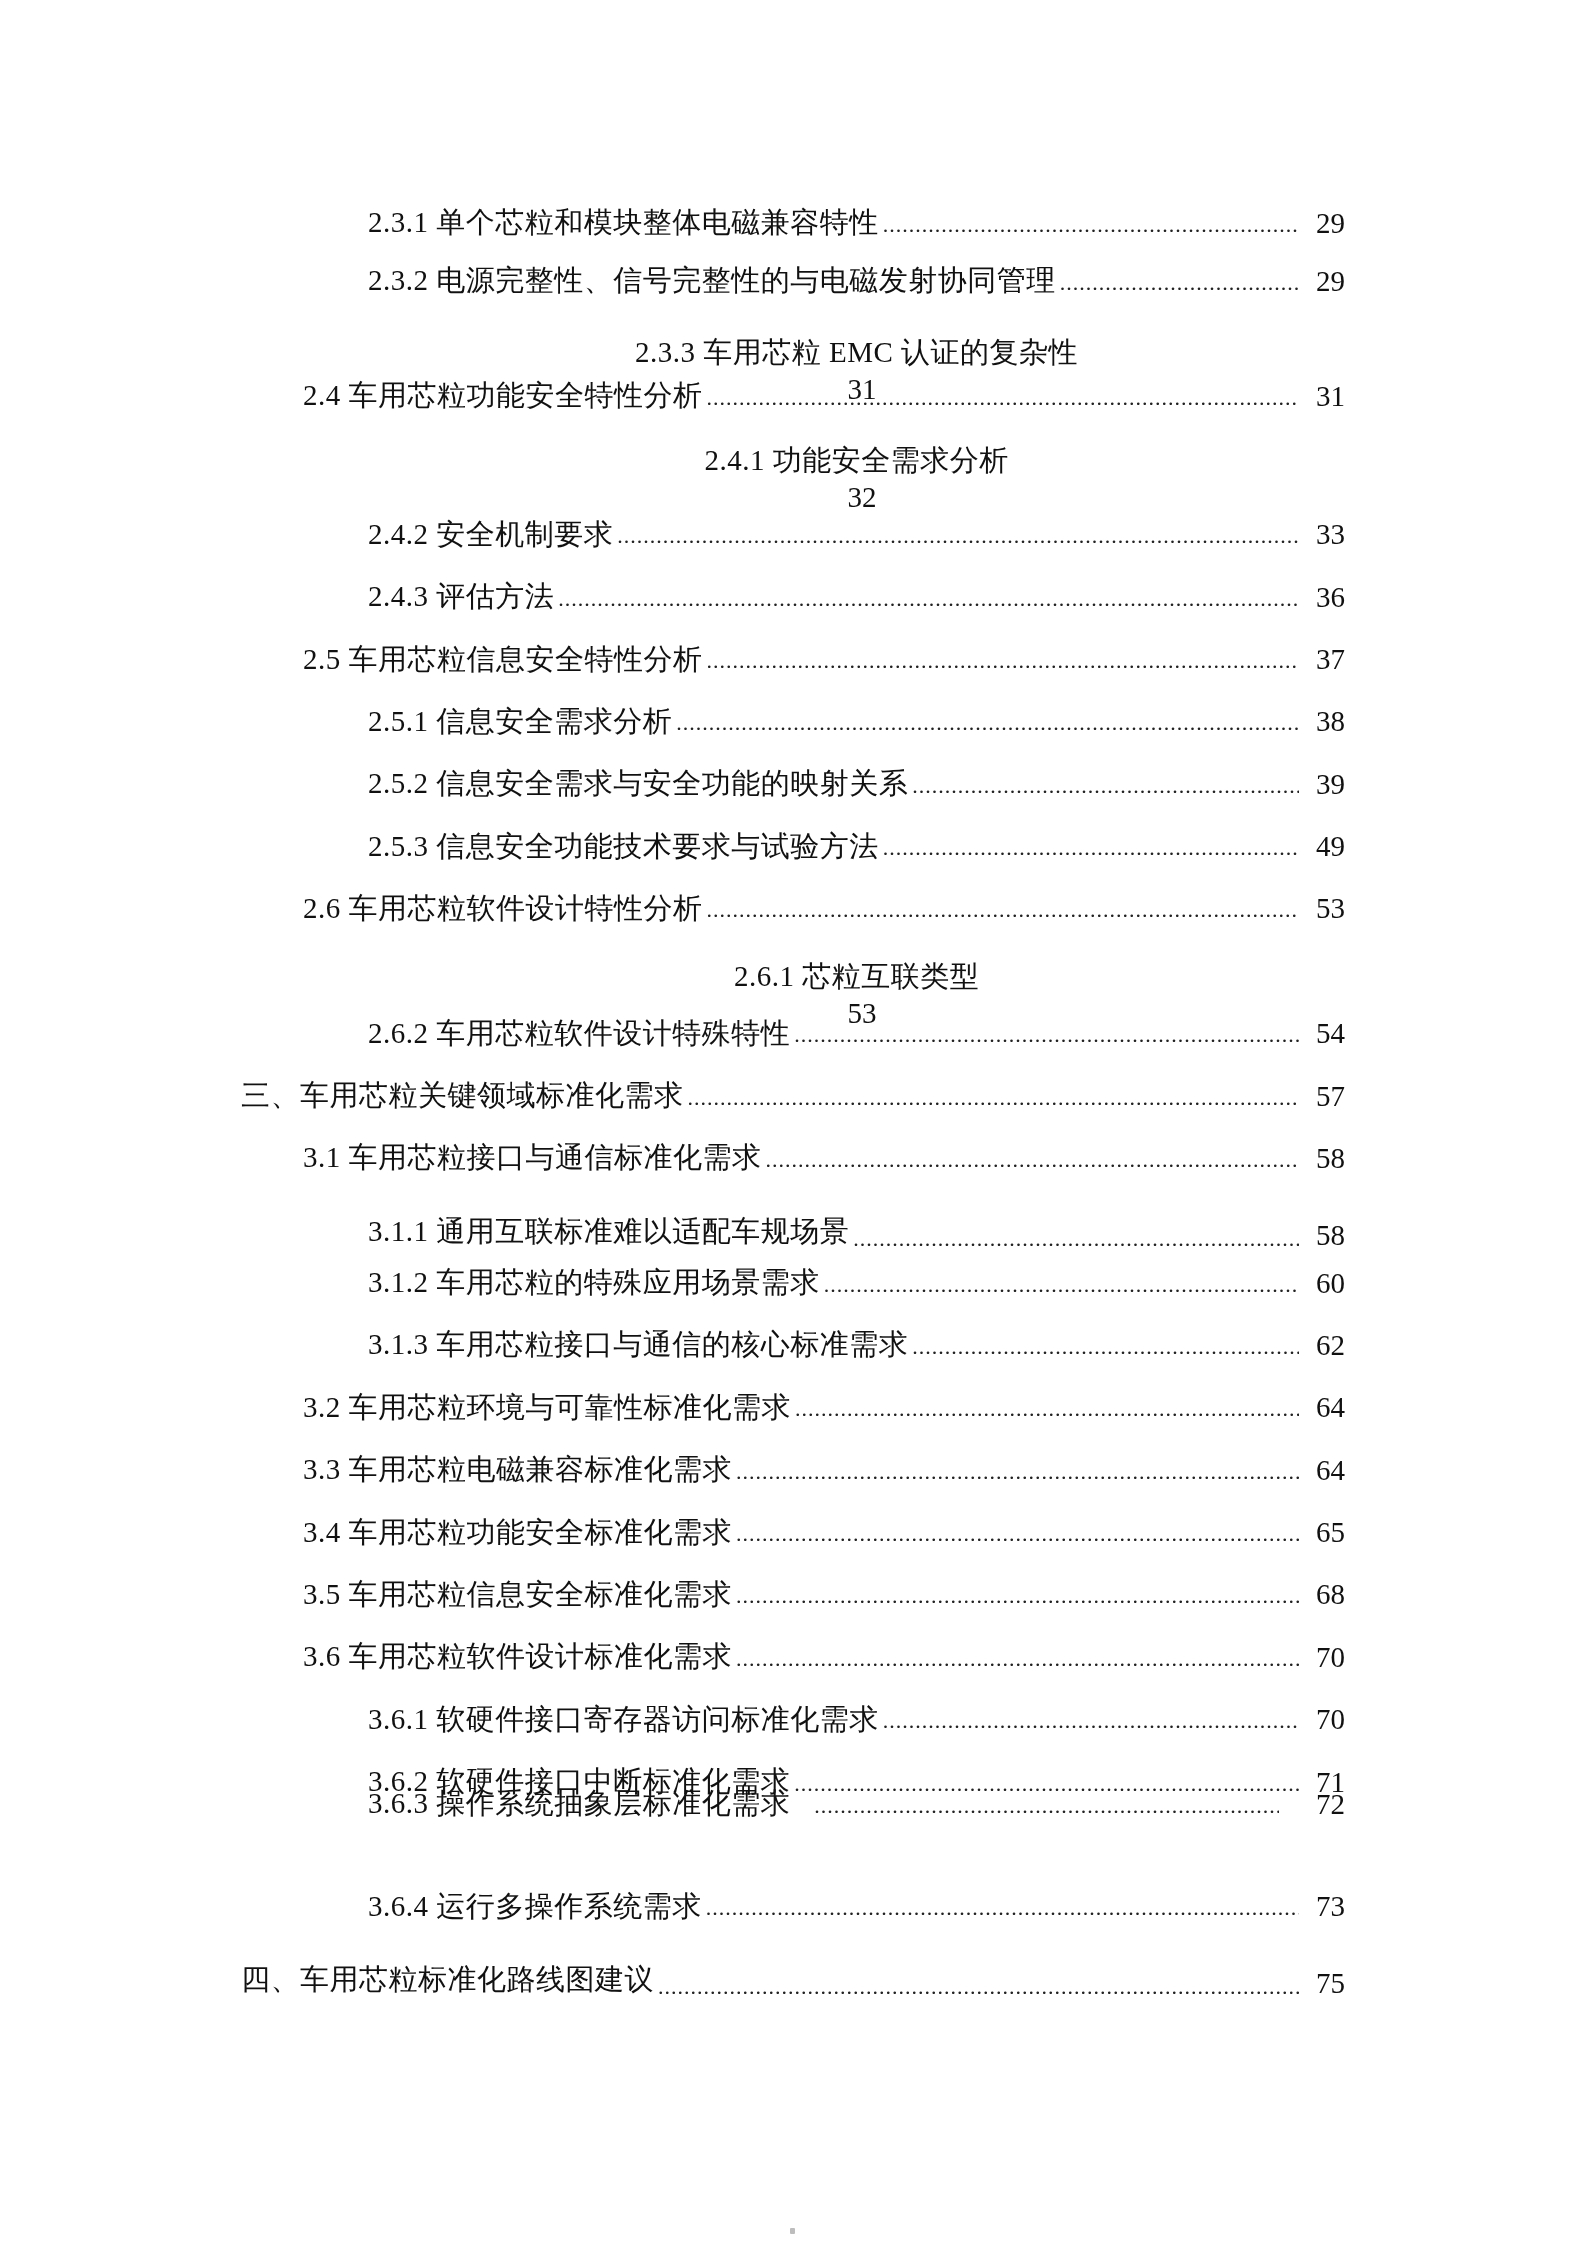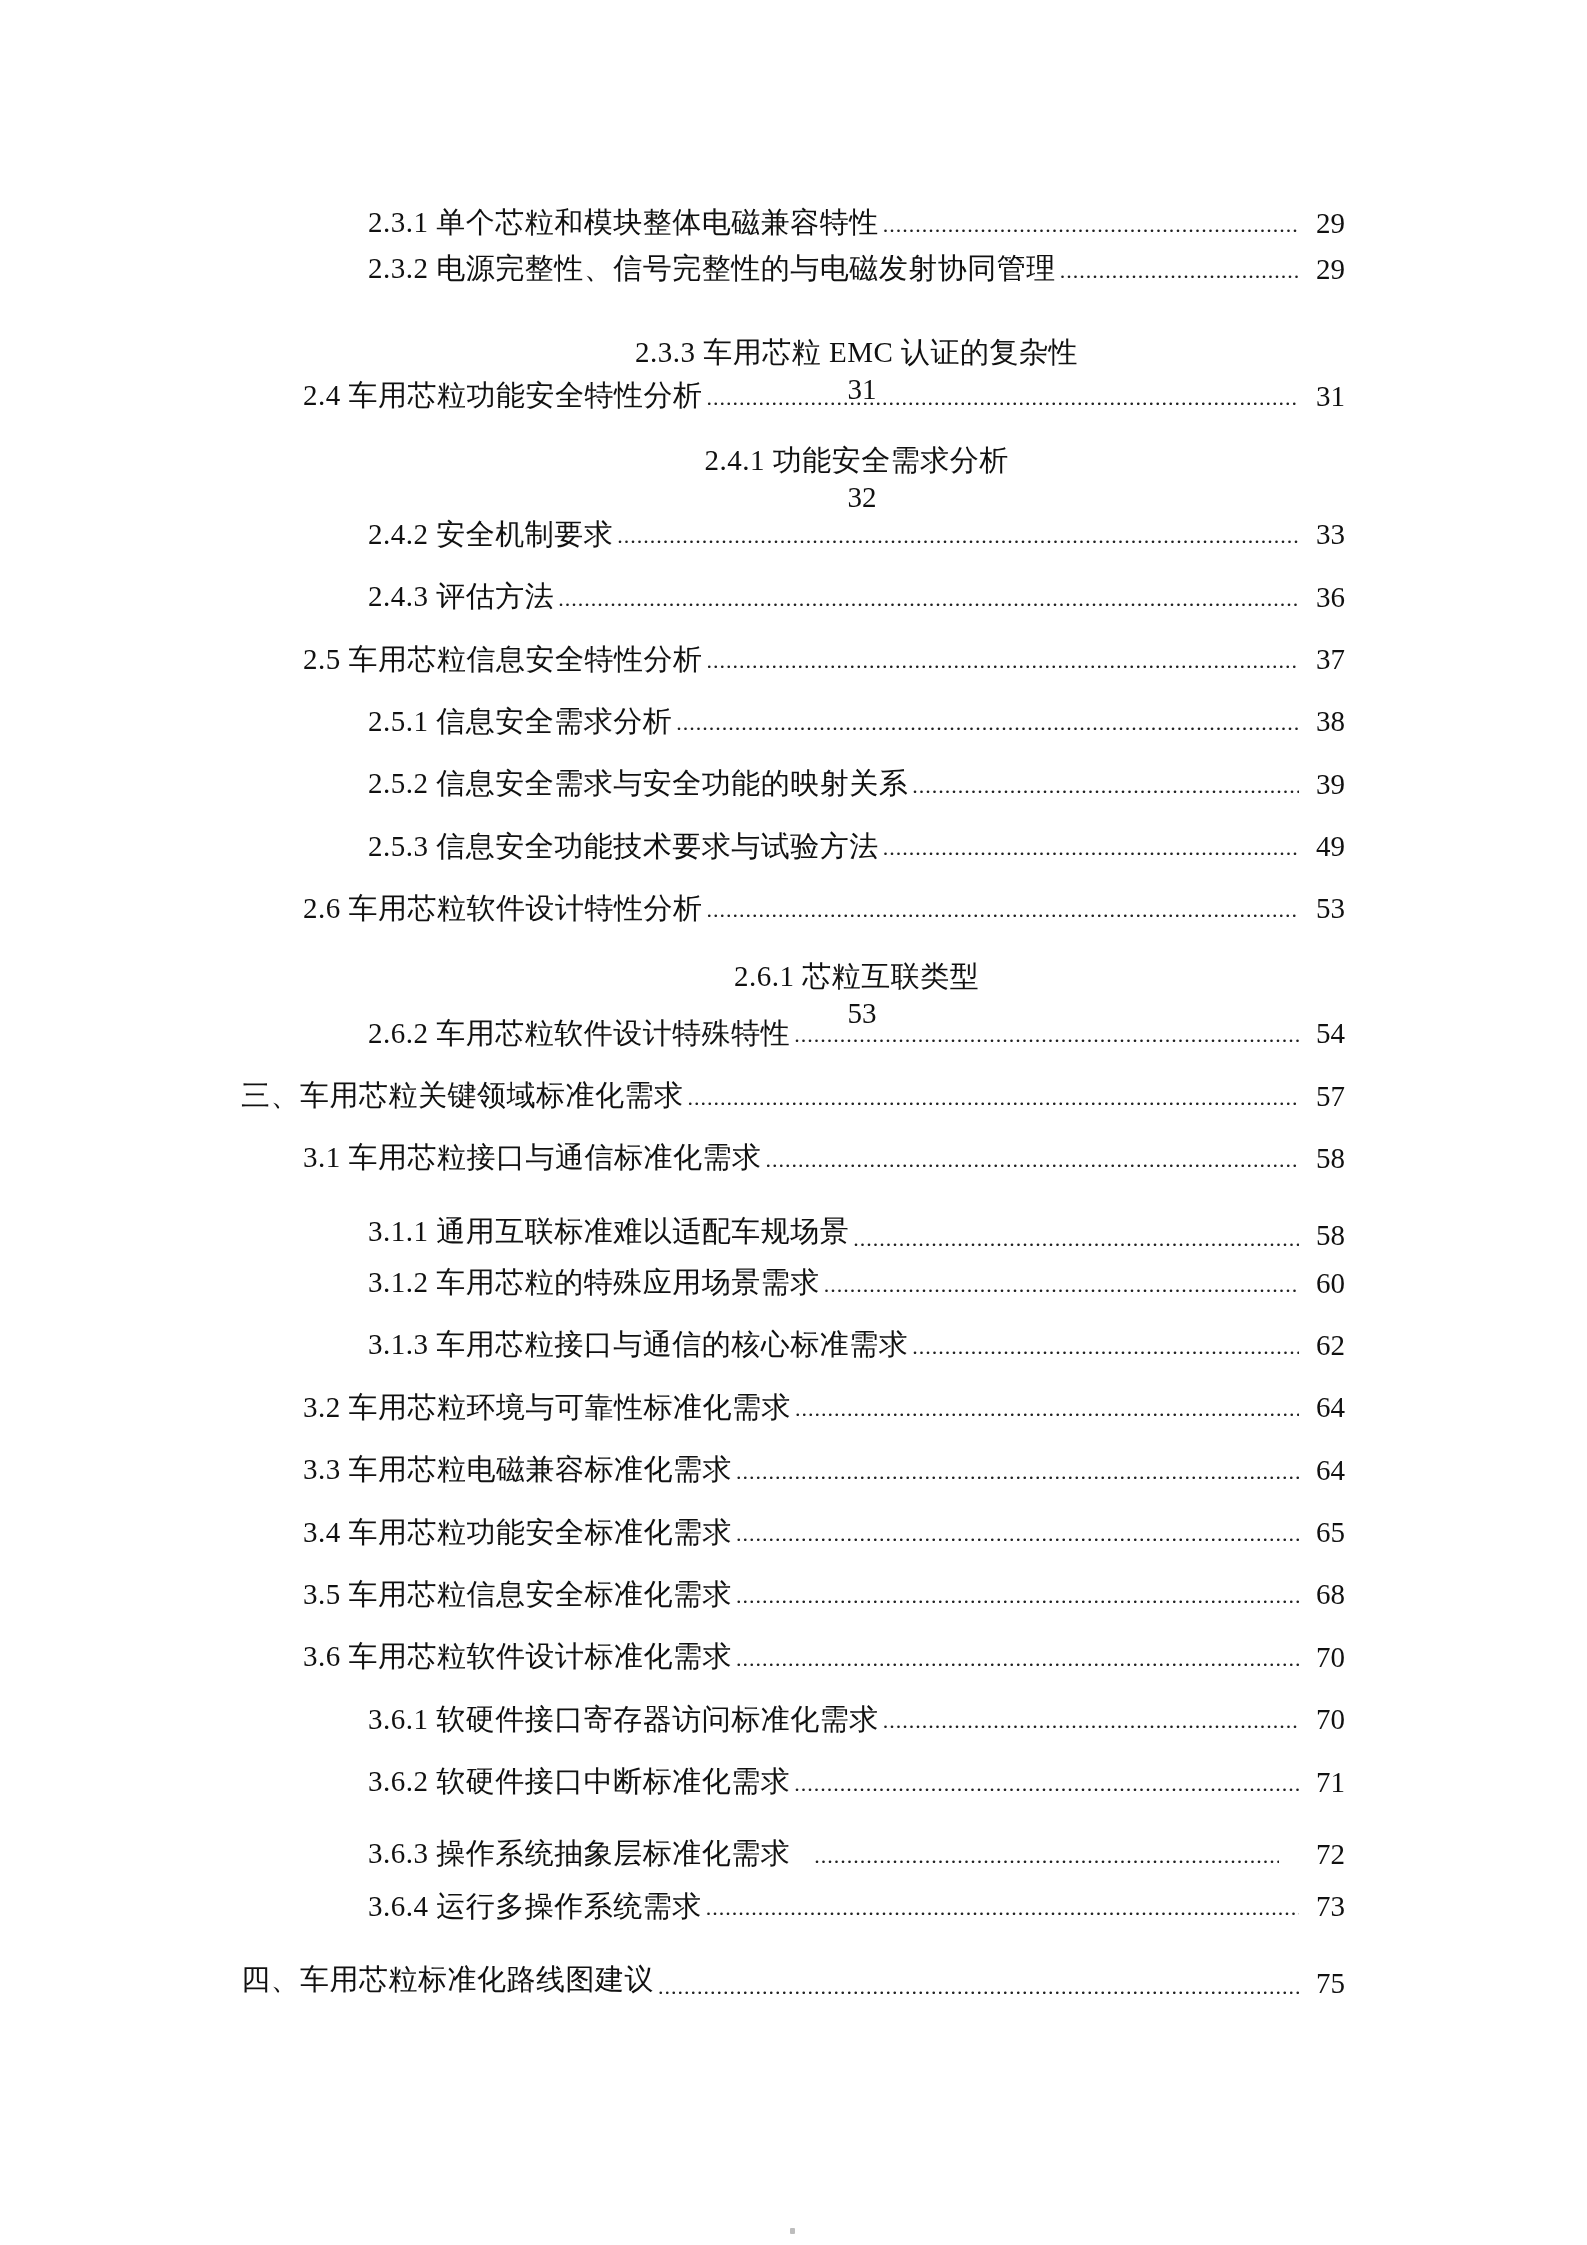--- a/index.html
+++ b/index.html
@@ -31,21 +31,21 @@
 </head>
 <body>
 
 <div class="page">
   <div class="toc" id="toc">
       <div class="toc-row lvl-3" style="top: 0px;">
         <span class="toc-title">2.3.1 单个芯粒和模块整体电磁兼容特性</span>
         <span class="toc-leader"></span>
         <span class="toc-page">29</span>
       </div>
-      <div class="toc-row lvl-3" style="top: 46px;">
+      <div class="toc-row lvl-3" style="top: 58px;">
         <span class="toc-title">2.3.2 电源完整性、信号完整性的与电磁发射协同管理</span>
         <span class="toc-leader"></span>
         <span class="toc-page">29</span>
       </div>
       <div class="toc-row lvl-3" style="top: 141px; flex-direction: column;">
         <span class="toc-title">2.3.3 车用芯粒 EMC 认证的复杂性</span>
         <span class="toc-leader"></span>
         <span class="toc-page">31</span>
       </div>
       <div class="toc-row lvl-2" style="top: 173px;">
@@ -156,21 +156,21 @@
       <div class="toc-row lvl-3" style="top: 1496.64px;">
         <span class="toc-title">3.6.1  软硬件接口寄存器访问标准化需求</span>
         <span class="toc-leader"></span>
         <span class="toc-page">70</span>
       </div>
       <div class="toc-row lvl-3" style="top: 1559px;">
         <span class="toc-title">3.6.2  软硬件接口中断标准化需求</span>
         <span class="toc-leader"></span>
         <span class="toc-page">71</span>
       </div>
-      <div class="toc-row lvl-3" style="top: 1631px; gap: 20px;">
+      <div class="toc-row lvl-3" style="top: 1581px; gap: 20px;">
         <span class="toc-title">3.6.3  操作系统抽象层标准化需求</span>
         <span class="toc-leader"></span>
         <span class="toc-page">72</span>
       </div>
       <div class="toc-row lvl-3" style="top: 1683.72px;">
         <span class="toc-title">3.6.4  运行多操作系统需求</span>
         <span class="toc-leader"></span>
         <span class="toc-page">73</span>
       </div>
       <div class="toc-row lvl-1" style="top: 1746.08px; align-items: flex-end;">

